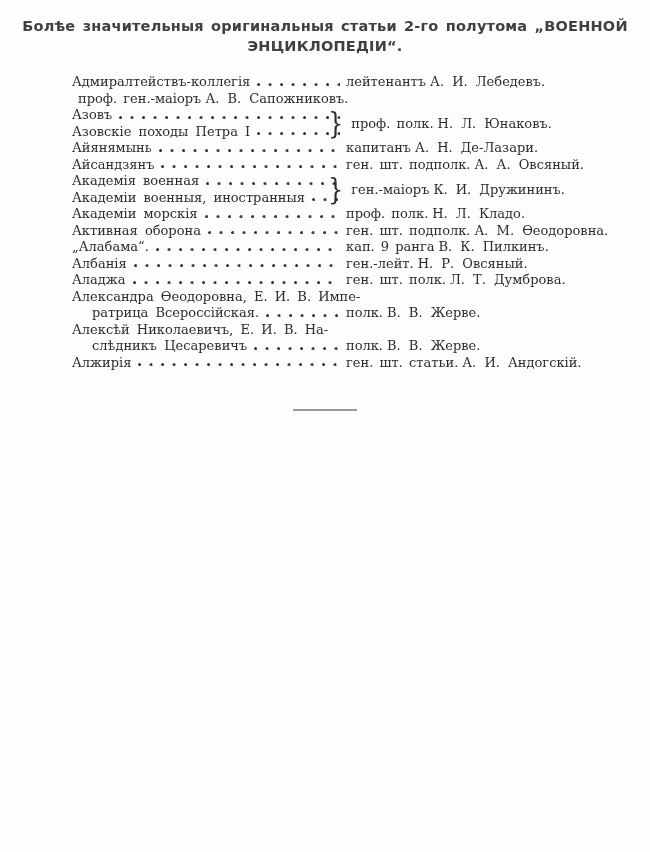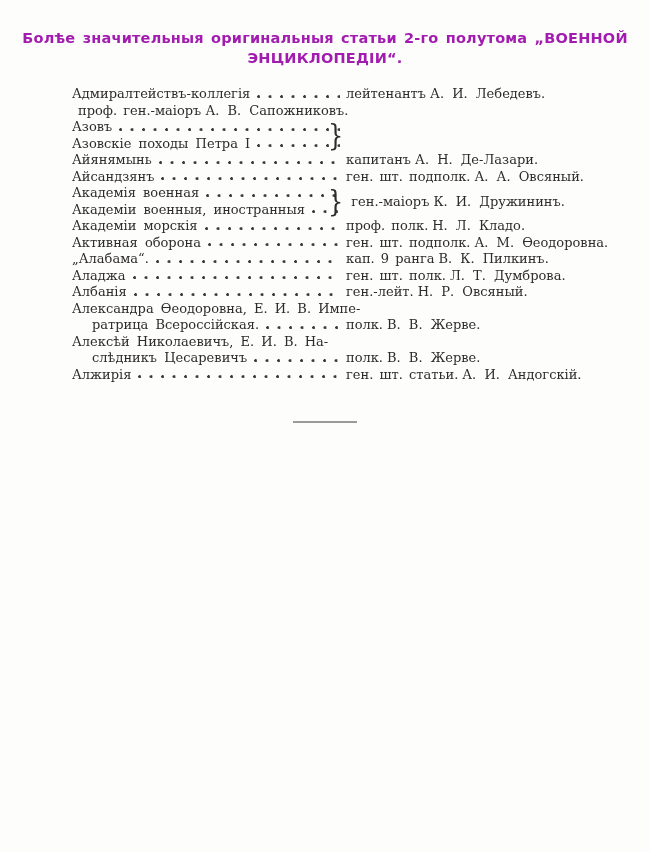--- a/index.html
+++ b/index.html
@@ -2,23 +2,23 @@
 <html><head>
 <meta charset="utf-8">
 <style>
   html,body{margin:0;padding:0;}
   body{width:650px;height:852px;background:#f4f4f2;}
   .page{
     width:650px;height:852px;background:#fdfdfc;position:relative;overflow:hidden;
     color:#2e2c2a;font-family:"DejaVu Serif",serif;font-size:13px;
   }
   .title{
-    margin:16px;padding-top:12px;text-align:center;
+    margin:4px;padding-top:12px;text-align:center;
     font-family:"DejaVu Sans",sans-serif;font-weight:bold;font-size:14.5px;
-    line-height:20px;color:#a21caf;letter-spacing:0.2px;word-spacing:2px;
+    line-height:20px;color:#404040;letter-spacing:0.2px;word-spacing:2px;
   }
   .title .title-line{display:block;}
   .entries{margin:18px 0 0 72px;width:515px;}
   .row{display:flex;height:16.5px;line-height:16.5px;}
   .termwrap{display:flex;width:268px;flex-shrink:0;justify-content:space-between;}
   .term{white-space:nowrap;word-spacing:3px;}
   .indent{padding-left:20px;}
   .dots{flex:1 1 auto;position:relative;overflow:hidden;}
   .dots::after{
     content:"";position:absolute;left:7px;right:0;bottom:4px;height:4px;
@@ -65,20 +65,21 @@
           </span>
     </div>
     <div class="row">
       <span class="termwrap">
             <span class="term">Азовскіе походы Петра I</span>
             <span class="dots"></span>
           </span>
     </div>
     <div class="gauthor">
       <span class="brace">}</span>
+      <span class="author"><span class="rank">проф. полк.</span><span class="name">Н. Л. Юнаковъ.</span></span>
     </div>
   </div>
 
   <div class="row">
     <span class="termwrap">
           <span class="term">Айянямынь</span>
           <span class="dots"></span>
         </span>
     <span class="author"><span class="rank">капитанъ</span><span class="name">А. Н. Де-Лазари.</span></span>
   </div>
@@ -129,32 +130,32 @@
   <div class="row">
     <span class="termwrap">
           <span class="term">„Алабама“.</span>
           <span class="dots"></span>
         </span>
     <span class="author"><span class="rank">кап. 9 ранга</span><span class="name">В. К. Пилкинъ.</span></span>
   </div>
 
   <div class="row">
     <span class="termwrap">
+          <span class="term">Албанія</span>
+          <span class="dots"></span>
+        </span>
+    <span class="author"><span class="rank">ген.-лейт.</span><span class="name">Н. Р. Овсяный.</span></span>
+  </div>
+
+  <div class="row">
+    <span class="termwrap">
           <span class="term">Аладжа</span>
           <span class="dots"></span>
         </span>
     <span class="author"><span class="rank">ген. шт. полк.</span><span class="name">Л. Т. Думброва.</span></span>
-  </div>
-
-  <div class="row">
-    <span class="termwrap">
-          <span class="term">Албанія</span>
-          <span class="dots"></span>
-        </span>
-    <span class="author"><span class="rank">ген.-лейт.</span><span class="name">Н. Р. Овсяный.</span></span>
   </div>
 
   <div class="twoline">
     <div class="line1">Александра Ѳеодоровна, Е. И. В. Импе-</div>
     <div class="row">
       <span class="termwrap">
             <span class="term indent">ратрица Всероссійская.</span>
             <span class="dots"></span>
           </span>
       <span class="author"><span class="rank">полк.</span><span class="name">В. В. Жерве.</span></span>

